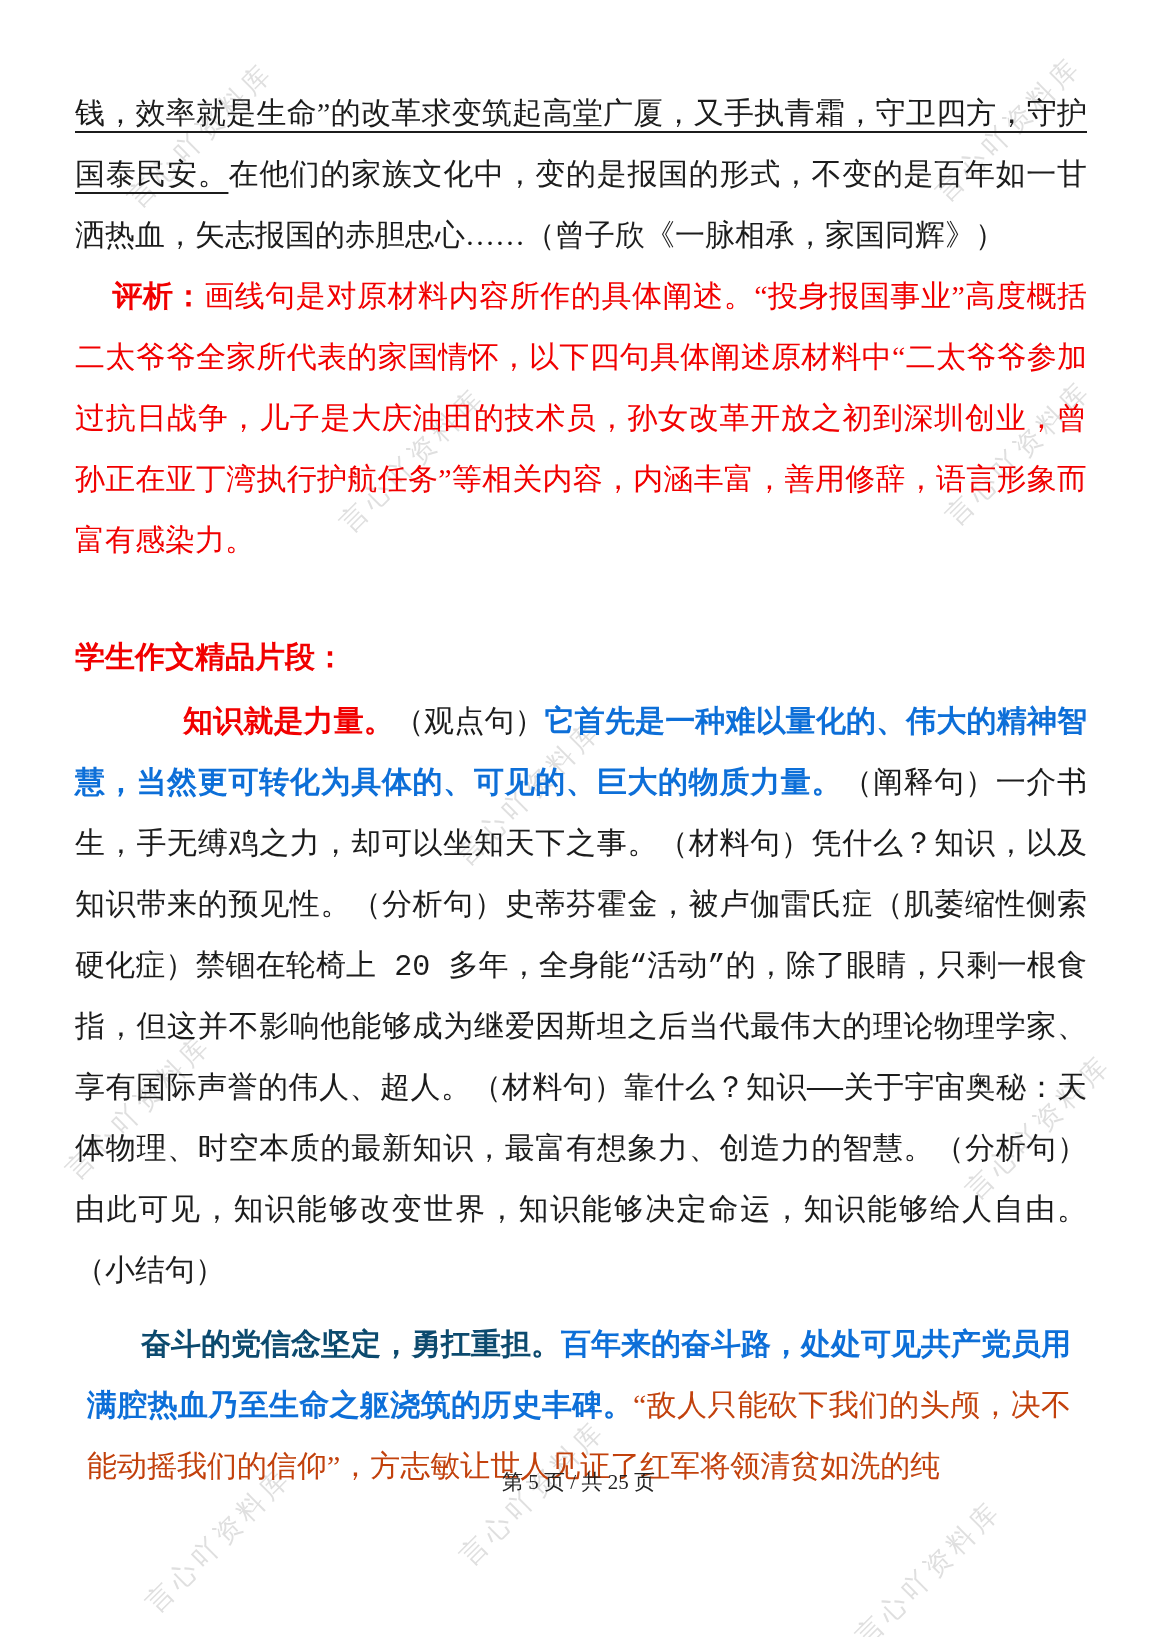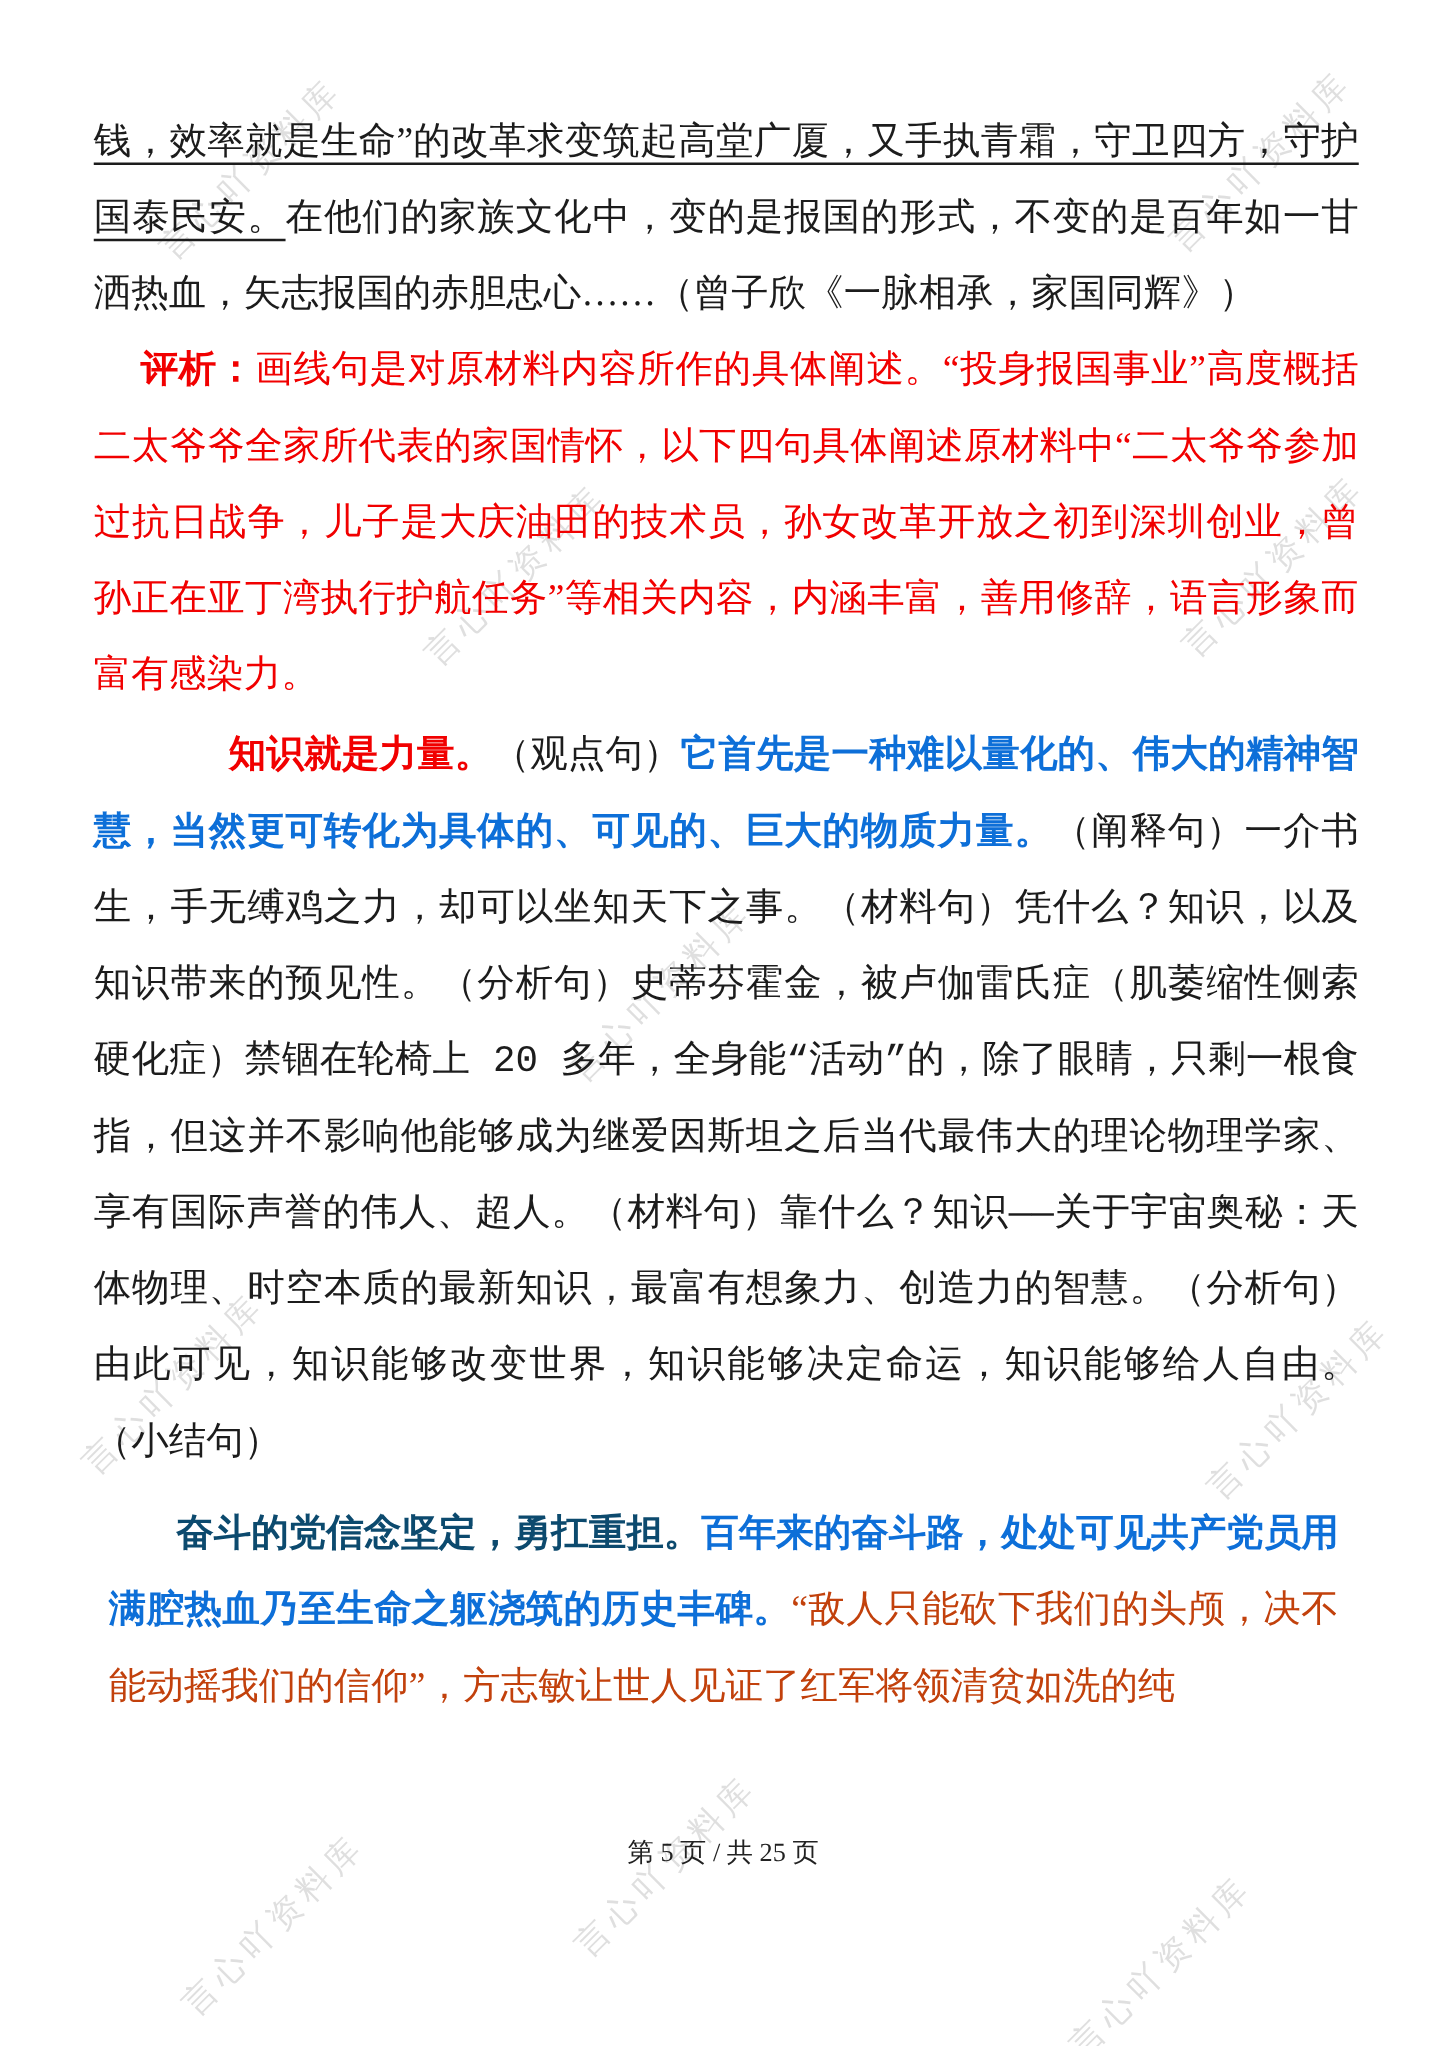--- a/index.html
+++ b/index.html
@@ -84,19 +84,20 @@
       <div class="watermark" style="left: 448px; top: 848px;">言心吖资料库</div>
       <div class="watermark" style="left: 58px; top: 1162px;">言心吖资料库</div>
       <div class="watermark" style="left: 958px; top: 1182px;">言心吖资料库</div>
       <div class="watermark" style="left: 452px; top: 1548px;">言心吖资料库</div>
       <div class="watermark" style="left: 138px; top: 1595px;">言心吖资料库</div>
       <div class="watermark" style="left: 848px; top: 1628px;">言心吖资料库</div>
     </div>
   <div class="content">
       <p class="para"><span class="run-underline" style="color: rgb(28, 28, 28);">钱，效率就是生命”的改革求变筑起高堂广厦，又手执青霜，守卫四方，守护国泰民安。</span><span style="color: rgb(28, 28, 28);">在他们的家族文化中，变的是报国的形式，不变的是百年如一甘洒热血，矢志报国的赤胆忠心……（曾子欣《一脉相承，家国同辉》）</span></p>
       <p class="para indent-small"><span style="color: rgb(241, 0, 0); font-weight: 700;">评析：</span><span style="color: rgb(241, 0, 0);">画线句是对原材料内容所作的具体阐述。“投身报国事业”高度概括二太爷爷全家所代表的家国情怀，以下四句具体阐述原材料中“二太爷爷参加过抗日战争，儿子是大庆油田的技术员，孙女改革开放之初到深圳创业，曾孙正在亚丁湾执行护航任务”等相关内容，内涵丰富，善用修辞，语言形象而富有感染力。</span></p>
+      <p class="para p-heading"><span style="color: rgb(241, 0, 0); font-weight: 700;">学生作文精品片段：</span></p>
       <p class="para p-knowledge indent-large"><span style="color: rgb(241, 0, 0); font-weight: 700;">知识就是力量。</span><span style="color: rgb(28, 28, 28);">（观点句）</span><span style="color: rgb(13, 111, 216); font-weight: 700;">它首先是一种难以量化的、伟大的精神智慧，当然更可转化为具体的、可见的、巨大的物质力量。</span><span style="color: rgb(28, 28, 28);">（阐释句）一介书生，手无缚鸡之力，却可以坐知天下之事。（材料句）凭什么？知识，以及知识带来的预见性。（分析句）史蒂芬霍金，被卢伽雷氏症（肌萎缩性侧索硬化症）禁锢在轮椅上 20 多年，全身能“活动”的，除了眼睛，只剩一根食指，但这并不影响他能够成为继爱因斯坦之后当代最伟大的理论物理学家、享有国际声誉的伟人、超人。（材料句）靠什么？知识——关于宇宙奥秘：天体物理、时空本质的最新知识，最富有想象力、创造力的智慧。（分析句）由此可见，知识能够改变世界，知识能够决定命运，知识能够给人自由。（小结句）</span></p>
       <p class="para p-struggle indent-medium"><span style="color: #0c4a6e; font-weight: 700;">奋斗的党信念坚定，勇扛重担。</span><span style="color: rgb(13, 111, 216); font-weight: 700;">百年来的奋斗路，处处可见共产党员用满腔热血乃至生命之躯浇筑的历史丰碑。</span><span style="color: #c2410c;">“敌人只能砍下我们的头颅，决不能动摇我们的信仰”，方志敏让世人见证了红军将领清贫如洗的纯</span></p>
     </div>
   <div class="footer">
     <span>第 5 页 / 共 25 页</span>
   </div>
 </div>
 
 </body></html>

